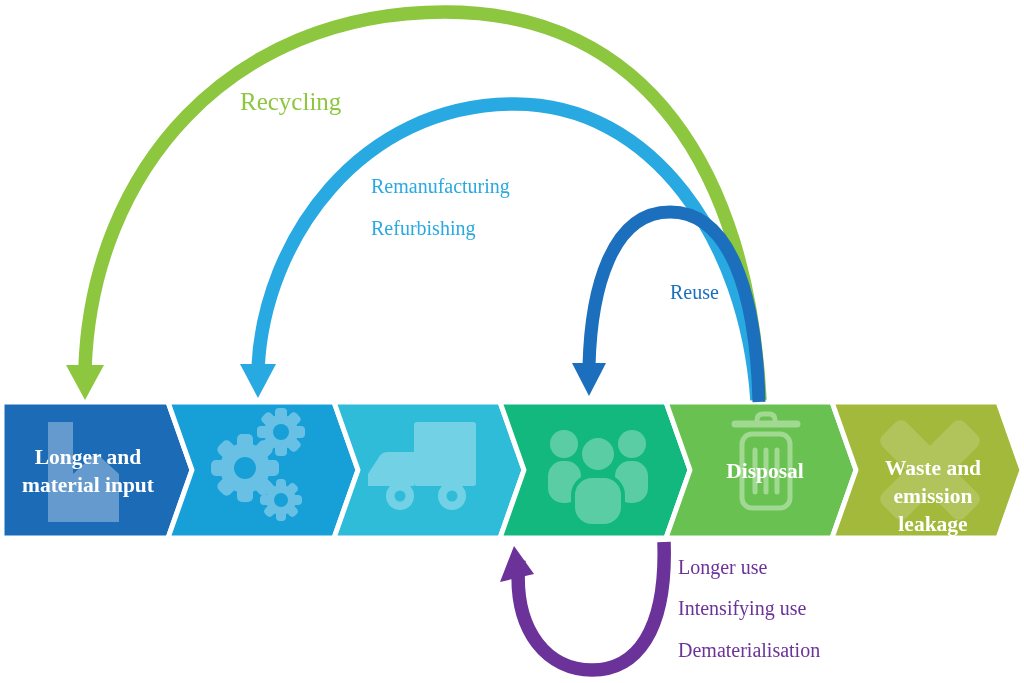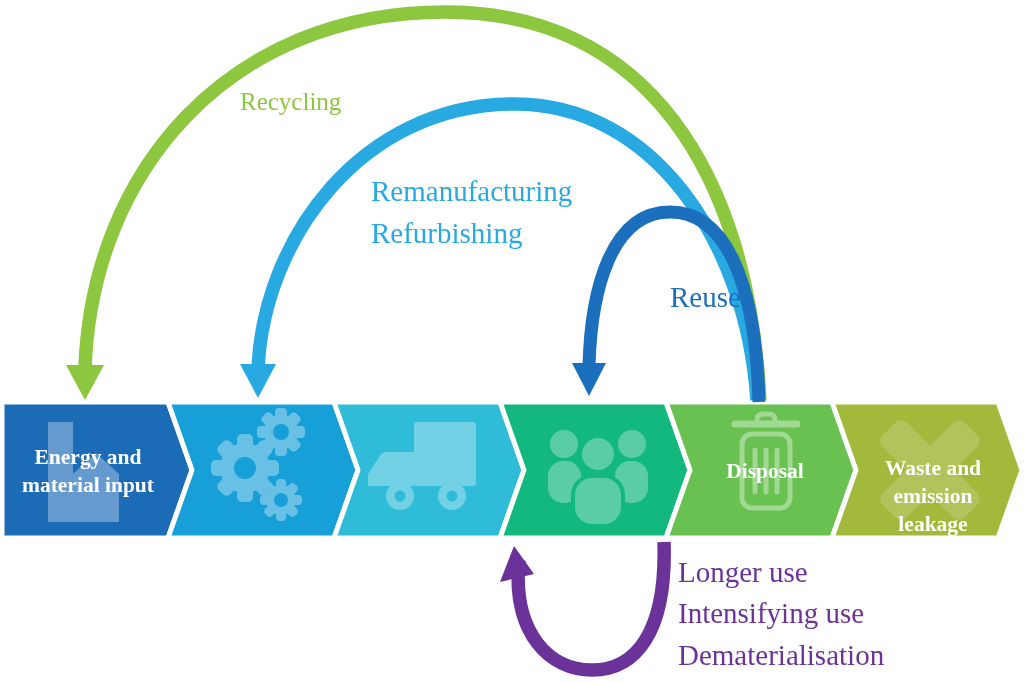--- a/index.html
+++ b/index.html
@@ -14,21 +14,21 @@
   .canvas svg { position: absolute; left: 0; top: 0; }
   .label { position: absolute; white-space: pre-line; }
   .stage-label {
     color: #ffffff;
     font-weight: bold;
     font-size: 21.5px;
     line-height: 28px;
     text-align: center;
   }
   .stage-label.waste { line-height: 28px; margin-top: 30px; }
-  .loop-label { font-size: 29px; font-weight: 500; }
+  .loop-label { font-size: 20px; font-weight: 500; }
   .recycling  { color: #8dc63f; font-size: 25px; }
   .remanu     { color: #29a9e1; }
   .reuse      { color: #1b6fbd; }
   .purple-lbl { color: #6b3399; }
 </style>
 </head>
 <body>
 
 <div class="canvas">
 
@@ -121,20 +121,20 @@
 
   <div class="label loop-label recycling" style="left:240px; top:88px;">Recycling</div>
   <div class="label loop-label remanu" style="left:371px; top:175px;">Remanufacturing</div>
   <div class="label loop-label remanu" style="left:371px; top:217px;">Refurbishing</div>
   <div class="label loop-label reuse" style="left:626px; top:281px;margin-left:44px;">Reuse</div>
 
   <div class="label loop-label purple-lbl" style="left:678px; top:556px;">Longer use</div>
   <div class="label loop-label purple-lbl" style="left:678px; top:597px;">Intensifying use</div>
   <div class="label loop-label purple-lbl" style="left:678px; top:639px;">Dematerialisation</div>
 
-  <div class="label stage-label" style="left:8px;   top:443px; width:160px;">Energy and
+  <div class="label stage-label" style="left:8px;   top:443px; width:160px;">Longer and
 material input</div>
   <div class="label stage-label" style="left:680px; top:457px; width:170px;">Disposal</div>
   <div class="label stage-label waste" style="left:848px; top:424px; width:170px;">Waste and
 emission
 leakage</div>
 
 </div>
 
 </body></html>

